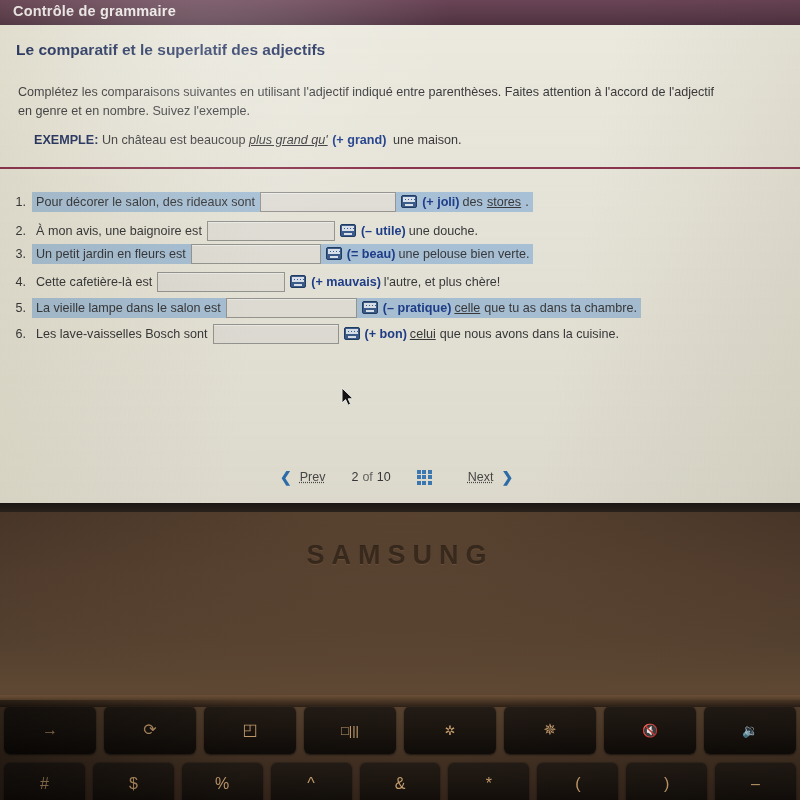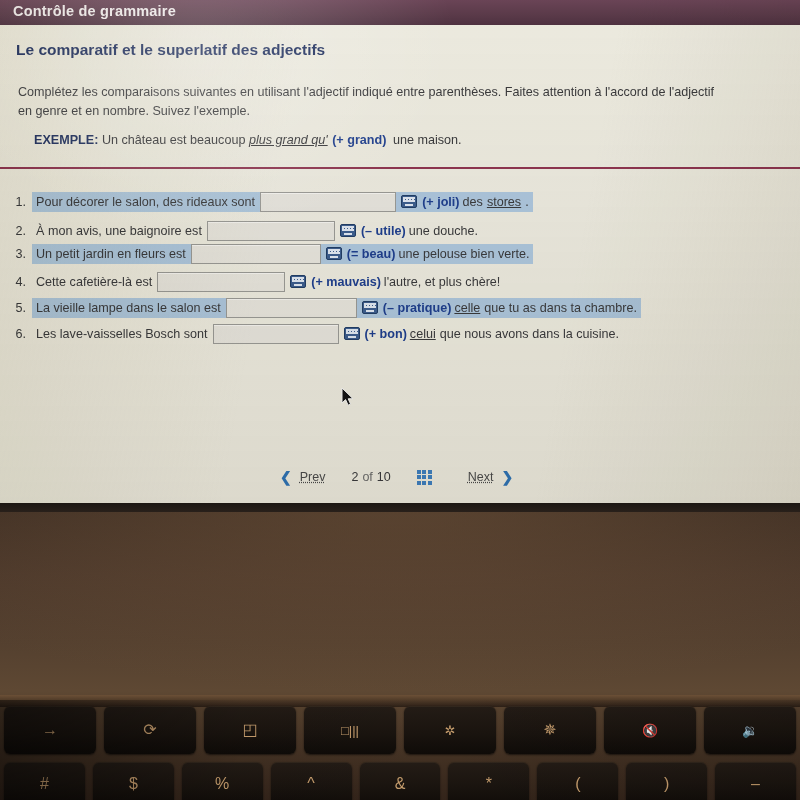--- a/index.html
+++ b/index.html
@@ -429,20 +429,21 @@
         <path d="M1,1 L1,16 L4.6,12.6 L7.1,18.2 L9.6,17.1 L7.2,11.8 L12,11.7 Z" fill="#141414" stroke="#f6f6f6" stroke-width="1"></path>
       </svg>
     </div>
 
     <div id="screen-glare"></div>
     <div id="screen-tint"></div>
   </div>
 
   <div id="bezel"></div>
   <div id="deck"></div>
+  <div id="samsung">SAMSUNG</div>
   <div id="hingegap"></div>
 
   <div id="kbd">
     <div id="kbd-wrap">
       <div class="krow" id="krow-fn">
         <div class="key">
             <span class="glyph">→</span>
           </div>
         <div class="key">
             <span class="glyph">⟳</span>

